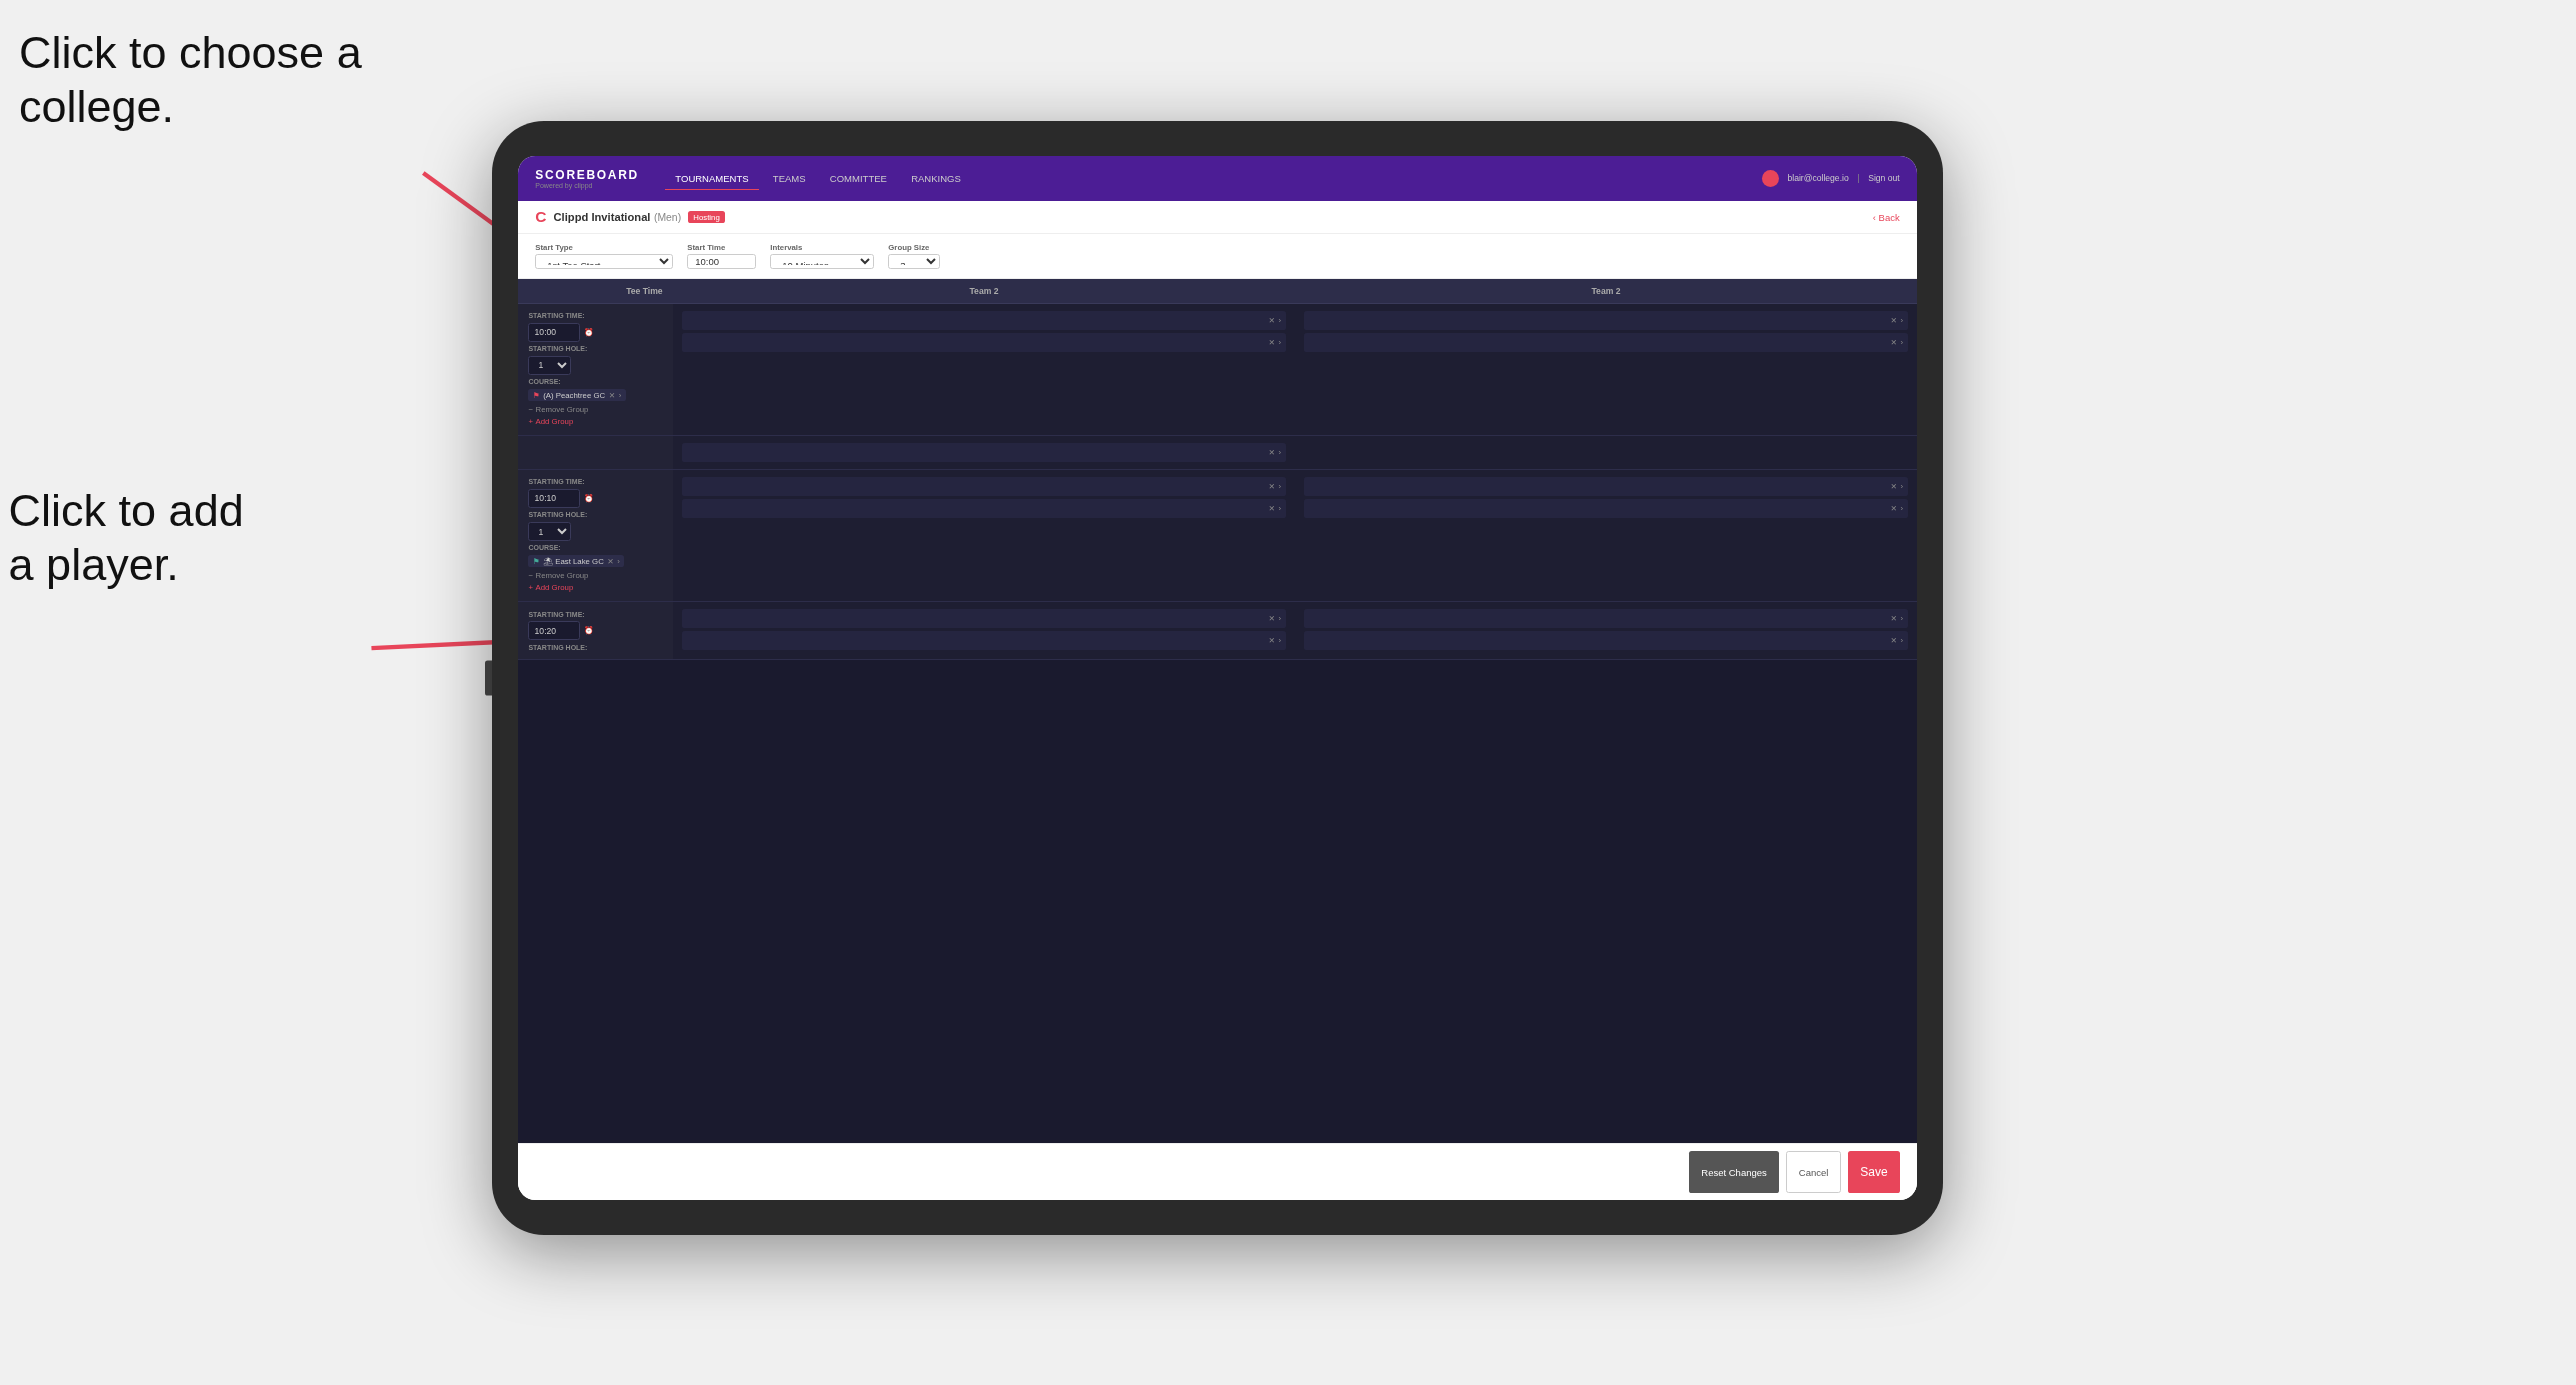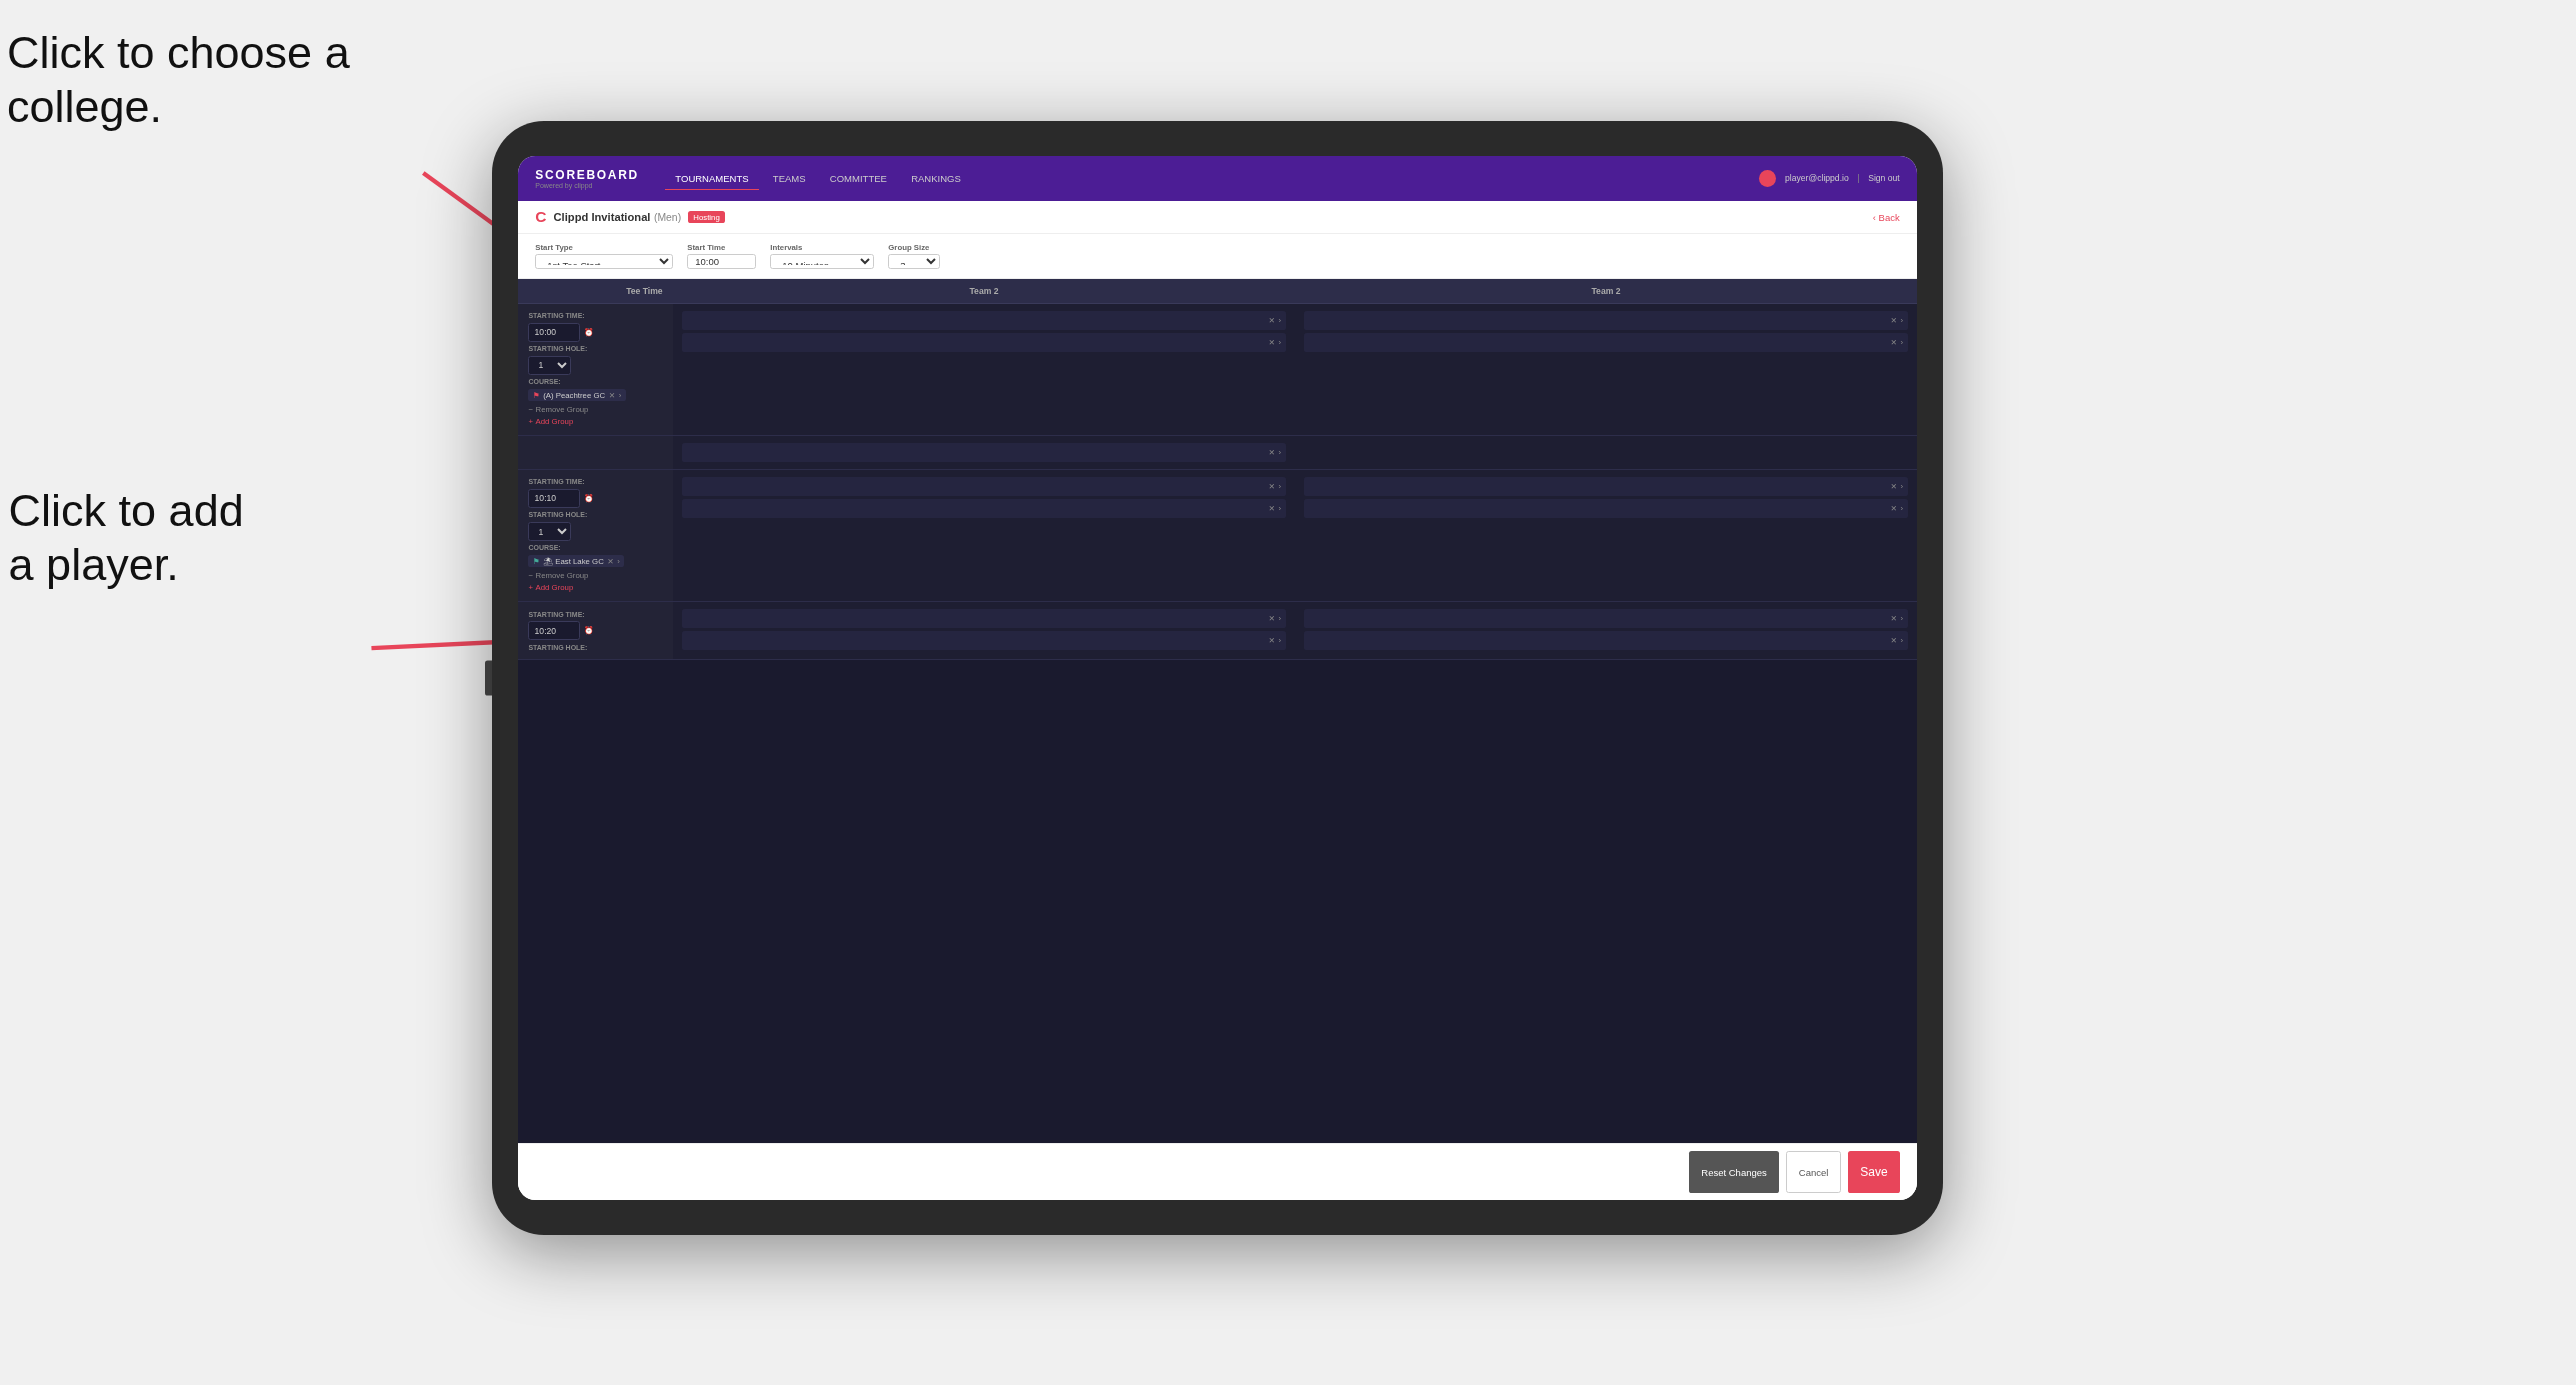--- a/index.html
+++ b/index.html
@@ -13,21 +13,21 @@
     }
 
     
     .annotation {
       position: absolute;
       font-size: 45px;
       font-weight: 500;
       color: #111;
       line-height: 1.2;
     }
-    .annotation-1 { top: 26px; left: 7px; }
+    .annotation-1 { top: 26px; left: 19px; }
     .annotation-2 { top: 484px; left: 8.6px; }
 
     
     .arrows-overlay {
       position: absolute;
       top: 0; left: 0;
       width: 2576px;
       height: 1386px;
       pointer-events: none;
     }
@@ -404,21 +404,21 @@
         <span class="powered-by">Powered by clippd</span>
       </div>
       <div class="nav-links">
         <span class="nav-link active">TOURNAMENTS</span>
         <span class="nav-link">TEAMS</span>
         <span class="nav-link">COMMITTEE</span>
         <span class="nav-link">RANKINGS</span>
       </div>
       <div class="nav-right">
         <div class="user-avatar"></div>
-        <span class="user-email">player@clippd.io</span>
+        <span class="user-email">blair@college.io</span>
         <span style="color:#888;font-size:8.6px;">|</span>
         <span class="sign-out">Sign out</span>
       </div>
     </div>
 
     <div class="sub-header">
       <span class="c-logo">C</span>
       <span class="tournament-name">Clippd Invitational</span>
       <span style="color:#888;font-size:10.4px;margin-left:3.5px;">(Men)</span>
       <span class="hosting-badge">Hosting</span>

